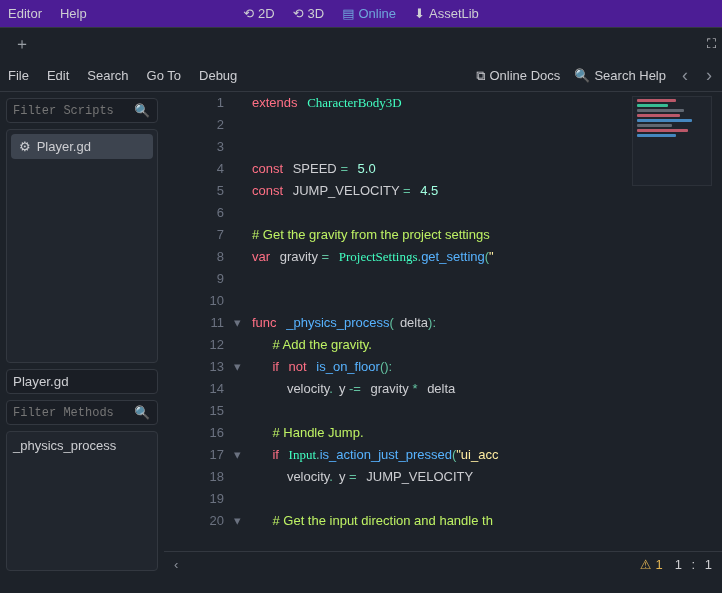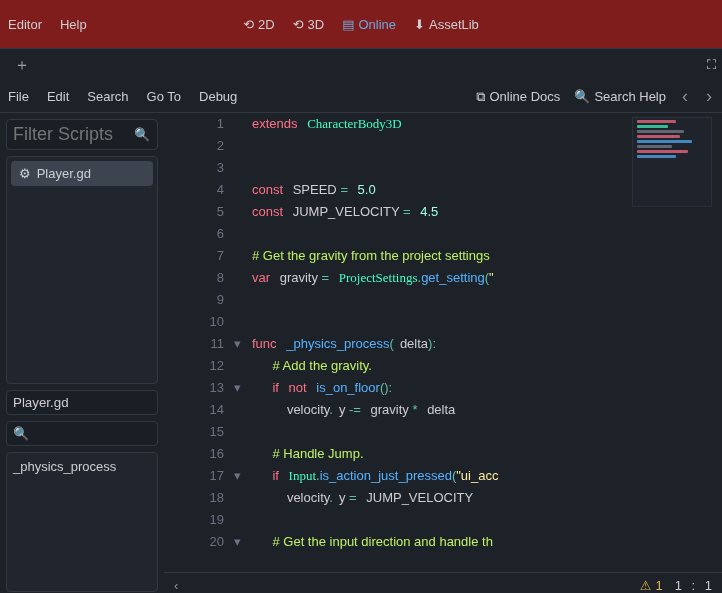--- a/index.html
+++ b/index.html
@@ -1,35 +1,35 @@
 <!DOCTYPE html>
 <html><head>
 <meta charset="utf-8">
 <style>
 * { margin: 0; padding: 0; box-sizing: border-box; font-family: -apple-system, BlinkMacSystemFont, "Segoe UI", sans-serif; }
 body { background: #1d2229; color: #cdced2; width: 722px; height: 593px; overflow: hidden; font-size: 13px; }
-.top-menu { height: 49px; display: flex; align-items: center; padding: 0 8px; background: #7f1d1d; border-bottom: 1px solid #333840; }
+.top-menu { height: 28px; display: flex; align-items: center; padding: 0 8px; background: #4c1d95; border-bottom: 1px solid #333840; }
 .top-menu-left { display: flex; gap: 18px; }
 .top-menu-item { color: #cdced2; cursor: pointer; }
 .top-center { position: absolute; left: 50%; transform: translateX(-50%); display: flex; gap: 18px; align-items: center; }
 .view-btn { display: flex; align-items: center; gap: 4px; color: #cdced2; cursor: pointer; }
 .view-btn.active { color: #6fa6dc; }
 .tabs-row { height: 32px; display: flex; align-items: center; background: #1d2229; padding: 0 6px; }
 .tab { background: #21262e; padding: 4px 10px; border-radius: 4px 4px 0 0; display: flex; align-items: center; gap: 8px; color: #9aa0a6; }
 .tab-close { cursor: pointer; }
 .tab-add { margin-left: 8px; color: #9aa0a6; cursor: pointer; font-size: 16px; }
 .fullscreen-icon { margin-left: auto; cursor: pointer; }
 .sub-menu { height: 32px; display: flex; align-items: center; padding: 0 8px; gap: 18px; border-bottom: 1px solid #333840; }
 .sub-menu-right { margin-left: auto; display: flex; align-items: center; gap: 14px; }
 .link-btn { display: flex; align-items: center; gap: 4px; cursor: pointer; }
 .arrow-btn { color: #8a8f98; cursor: pointer; font-size: 18px; padding: 0 2px; }
 .main { display: flex; height: calc(593px - 44px - 32px - 32px); }
 .sidebar { width: 164px; padding: 6px; display: flex; flex-direction: column; gap: 6px; }
 .search-box { display: flex; align-items: center; background: #1a1e25; border: 1px solid #333840; border-radius: 4px; padding: 4px 6px; }
-.search-box input { background: transparent; border: none; color: #c4b5fd; flex: 1; outline: none; font-size: 18px; width: 100%; }
+.search-box input { background: transparent; border: none; color: #c4b5fd; flex: 1; outline: none; font-size: 12px; width: 100%; font-family: Liberation Mono, monospace; }
 .search-icon { color: #8a8f98; }
 .script-item { display: flex; align-items: center; gap: 6px; padding: 5px 8px; border-radius: 4px; cursor: pointer; }
 .script-item.active { background: #3d444f; }
 .script-list { flex: 1; border: 1px solid #333840; border-radius: 4px; padding: 4px; background: #21262e; }
 .method-header { display: flex; align-items: center; background: #1a1e25; border: 1px solid #333840; border-radius: 4px; padding: 4px 6px; margin-top: auto; }
 .method-list { border: 1px solid #333840; border-radius: 4px; padding: 6px; background: #21262e; min-height: 140px; }
 .editor { flex: 1; display: flex; flex-direction: column; background: #1d2229; position: relative; }
 .code-area { flex: 1; display: flex; overflow: hidden; font-family: "Menlo", "Consolas", monospace; font-size: 13px; line-height: 22px; }
 .gutter { width: 70px; text-align: right; padding-right: 10px; color: #6b7280; user-select: none; background: #1d2229; }
 .fold-col { width: 18px; color: #6b7280; }
@@ -113,20 +113,21 @@
       <div class="script-item active">
         <span>⚙</span>
         <span>Player.gd</span>
       </div>
     </div>
     <div class="method-header">
       <input style="background: transparent; border: none; color: rgb(205, 206, 210); flex: 1 1 0%; outline: none;" value="Player.gd">
       <span>⇅</span>
     </div>
     <div class="search-box">
+      <input placeholder="Filter Methods" style="">
       <span class="search-icon">🔍</span>
     </div>
     <div class="method-list">
       <div>_physics_process</div>
     </div>
   </div>
 
   <div class="editor">
     <div class="code-area">
       <div class="gutter" id="gutter">

